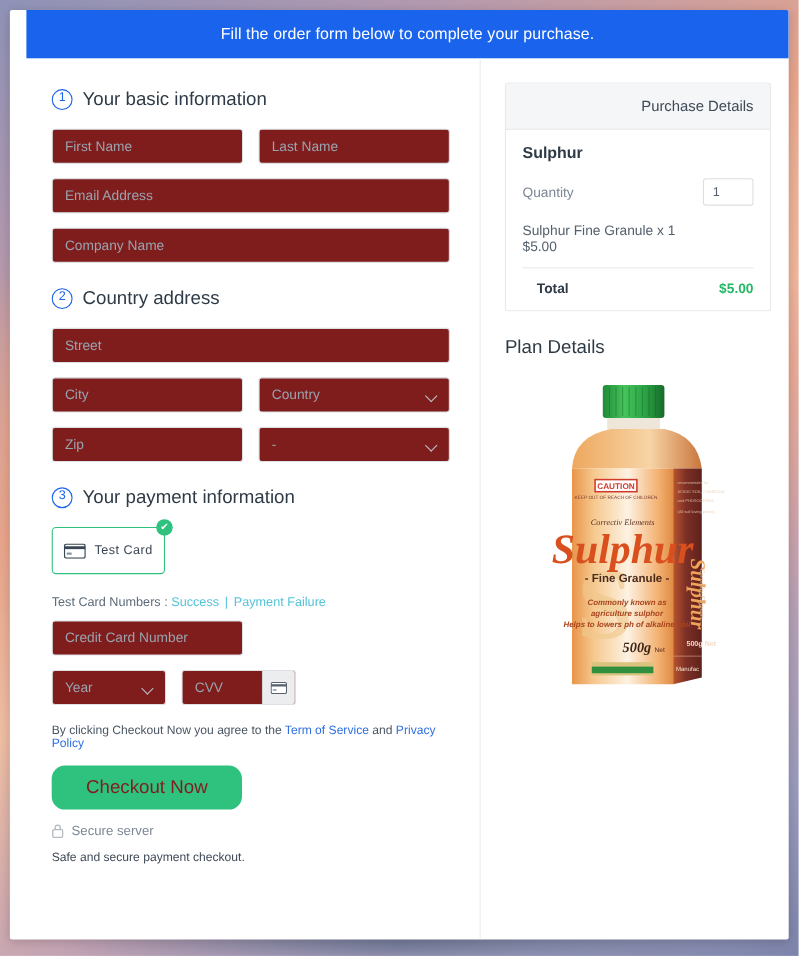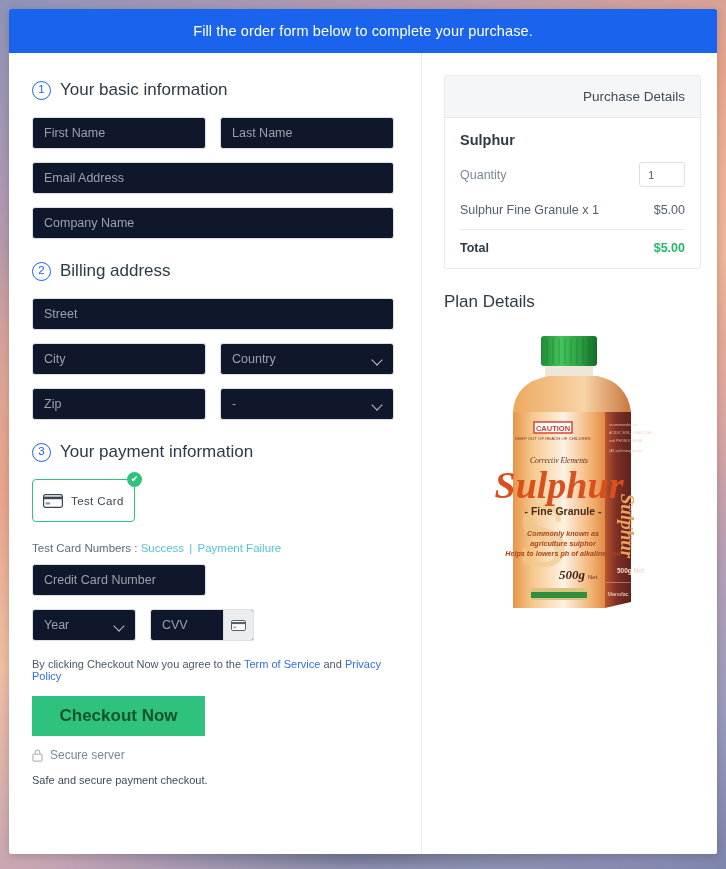--- a/index.html
+++ b/index.html
@@ -30,20 +30,21 @@
   .page-card {
     position: absolute;
     left: 9px;
     top: 9px;
     width: 708px;
     height: 845px;
     background: #ffffff;
     border-radius: 2px;
     overflow: hidden;
     box-shadow: 0 2px 10px rgba(0,0,0,.18);
+    padding-left: 15px;
   }
 
   
   .banner {
     height: 44px;
     background: #1a63ec;
     color: #ffffff;
     display: flex;
     align-items: center;
     justify-content: center;
@@ -92,21 +93,21 @@
     color: #2e3a46;
     font-weight: 400;
   }
 
   
   .row { display: flex; gap: 14px; margin-bottom: 13px; }
   .fld {
     height: 32px;
     border: 1px solid #dcdfe3;
     border-radius: 3px;
-    background: #0f172a;
+    background: #7f1d1d;
     display: flex;
     align-items: center;
     padding: 0 11px;
     font-size: 12.5px;
     color: #9aa2ad;
     position: relative;
   }
   .fld.half { width: 174px; flex: 0 0 174px; }
   .fld.full { width: 100%; }
   .fld.sel::after {
@@ -160,30 +161,29 @@
     color: #4a5664;
     margin: 17px 0 14px 0;
   }
   .link-blue { color: #2f6fe0; }
 
   
   .checkout-btn {
     width: 173px;
     height: 40px;
     background: #2ec27e;
-    color: #14532d;
+    color: #7f1d1d;
     border: none;
-    border-radius: 0;
+    border-radius: 12px;
     font-size: 17px;
     font-family: "Liberation Sans", sans-serif;
     cursor: pointer;
     display: flex;
     align-items: center;
     justify-content: center;
-    font-weight: bold;
   }
   .secure {
     display: flex;
     align-items: center;
     gap: 7px;
     margin-top: 12px;
     font-size: 12px;
     color: #7c8795;
   }
   .safe-note {
@@ -230,28 +230,30 @@
     font-size: 11.5px;
     color: #54606d;
   }
   .line-row {
     display: flex;
     justify-content: space-between;
     font-size: 12.5px;
     color: #54606d;
     padding-bottom: 12px;
     border-bottom: 1px solid #e7e9ec;
+    flex-direction: column;
   }
   .total-row {
     display: flex;
     justify-content: space-between;
     padding-top: 11px;
     font-size: 12.5px;
     font-weight: bold;
     color: #2e3a46;
+    margin-left: 13px;
   }
   .total-amt { color: #24b866; }
 
   
   .plan-title {
     font-size: 17px;
     color: #2e3a46;
     margin: 23px 0 0 0;
   }
   .prod-img-wrap {
@@ -294,21 +296,21 @@
       </div>
       <div class="row">
         <div class="fld full">Email Address</div>
       </div>
       <div class="row">
         <div class="fld full">Company Name</div>
       </div>
 
       <div class="section-head mt22">
         <span class="step-num">2</span>
-        <span class="section-title">Billing address</span>
+        <span class="section-title">Country address</span>
       </div>
 
       <div class="row">
         <div class="fld full">Street</div>
       </div>
       <div class="row">
         <div class="fld half">City</div>
         <div class="fld half sel">Country</div>
       </div>
       <div class="row">

